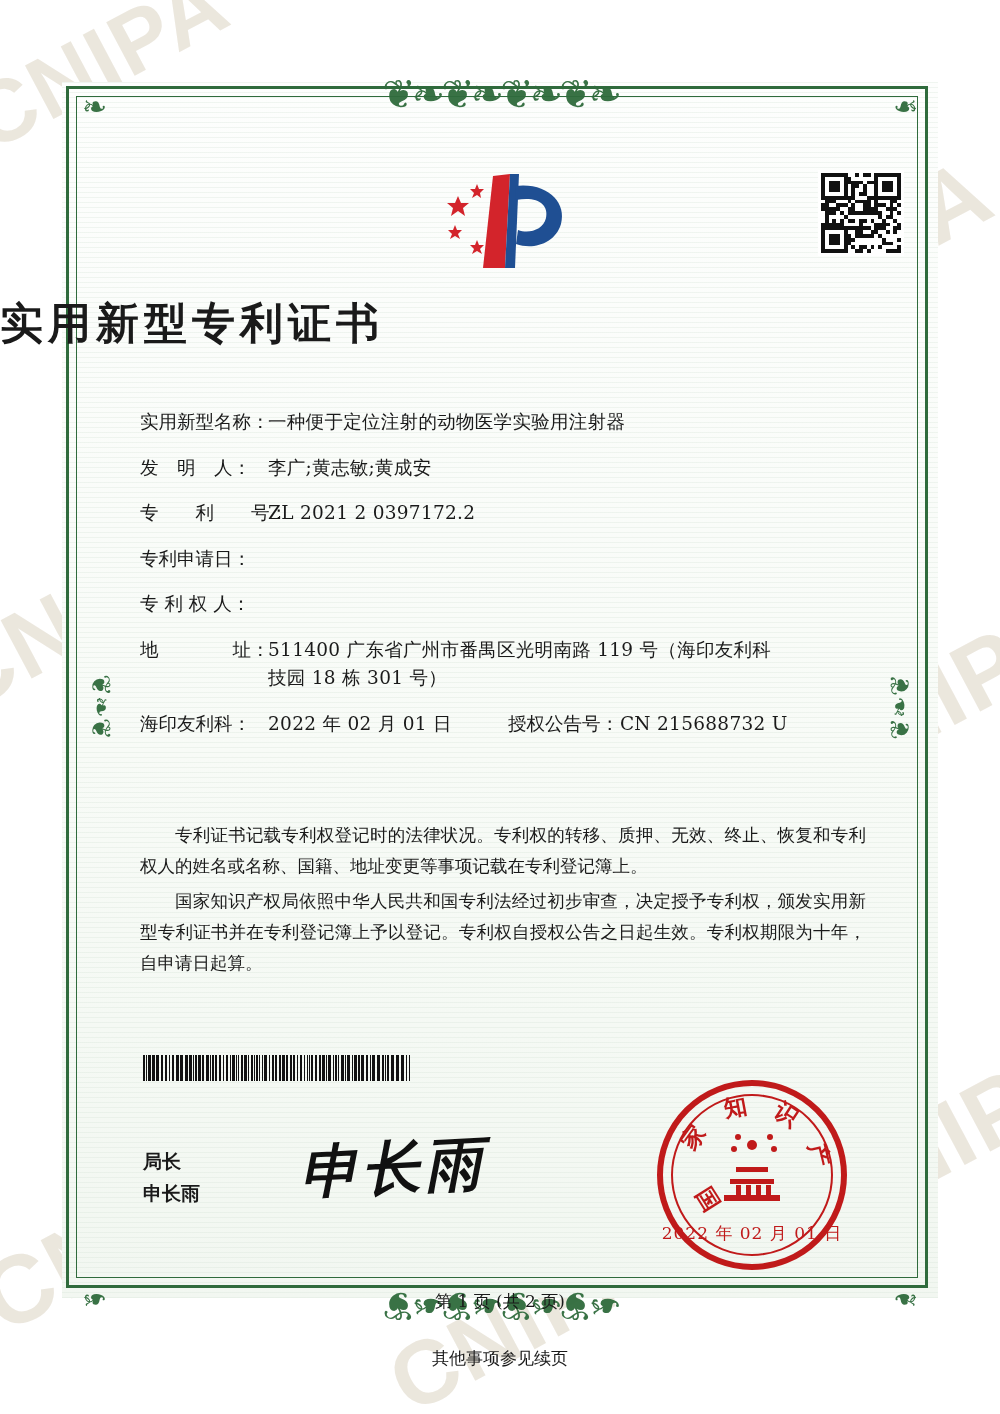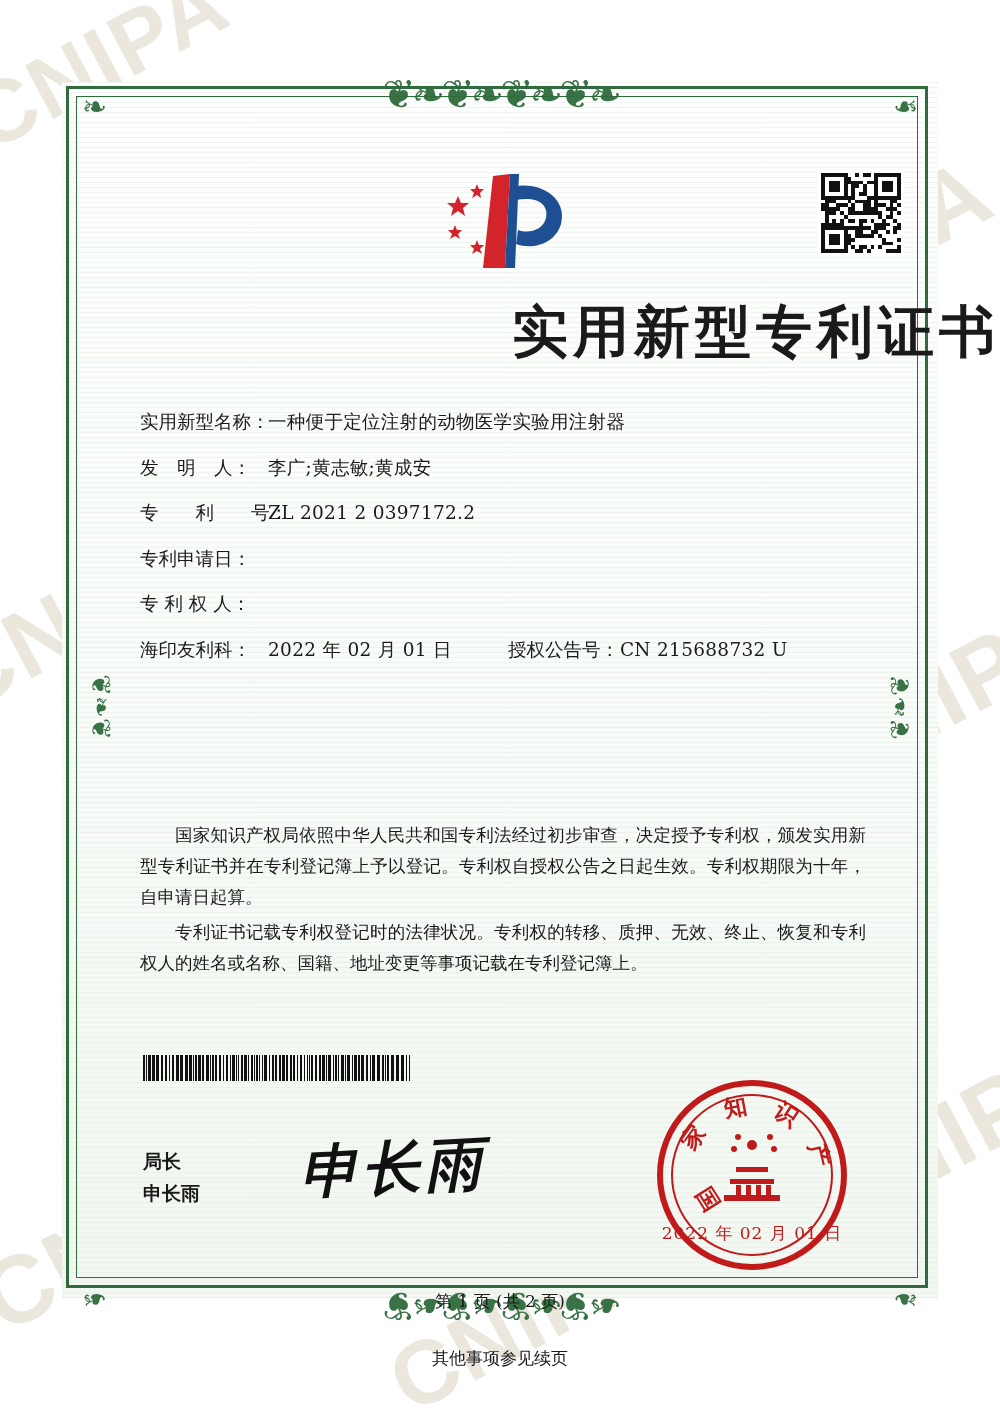--- a/index.html
+++ b/index.html
@@ -119,22 +119,22 @@
     width: 80px; height: 80px;
     display: grid;
     grid-template-columns: repeat(21, 1fr);
     grid-template-rows: repeat(21, 1fr);
   }
   .qr .qrgrid i { background: #111; display: block; }
 
   .title {
     position: absolute;
     left: 0; right: 0; top: 295px;
-    text-align: right;
-    font-size: 56px;
+    text-align: left;
+    font-size: 43px;
     font-weight: 700;
     letter-spacing: 5px;
     font-family: "DejaVu Serif", "Liberation Serif", serif;
   }
 
   
   .fields {
     position: absolute;
     left: 140px; top: 413px;
     width: 730px;
@@ -748,33 +748,40 @@
     </div>
 
     <div class="row">
       <div class="lbl">专利申请日：</div>
     </div>
 
     <div class="row">
       <div class="lbl">专 利 权 人：</div>
     </div>
 
+    <div class="row">
+      <div class="lbl">地　　　　址：</div>
+      <div class="val">
+        <span>511400 广东省广州市番禺区光明南路 119 号（海印友利科</span>
+        <span class="l2">技园 18 栋 301 号）</span>
+      </div>
+    </div>
 
     <div class="row inline2">
       <div class="lbl">海印友利科：</div>
       <div class="val">2022 年 02 月 01 日</div>
       <div class="lbl2">授权公告号：</div>
       <div class="val">CN 215688732 U</div>
     </div>
 
   </div>
 
   <div class="paras">
+    <p>专利证书记载专利权登记时的法律状况。专利权的转移、质押、无效、终止、恢复和专利权人的姓名或名称、国籍、地址变更等事项记载在专利登记簿上。</p>
     <p>国家知识产权局依照中华人民共和国专利法经过初步审查，决定授予专利权，颁发实用新型专利证书并在专利登记簿上予以登记。专利权自授权公告之日起生效。专利权期限为十年，自申请日起算。</p>
-    <p>专利证书记载专利权登记时的法律状况。专利权的转移、质押、无效、终止、恢复和专利权人的姓名或名称、国籍、地址变更等事项记载在专利登记簿上。</p>
   </div>
 
   <div class="barcode" id="barcode">
       <i style="width:2px"></i>
       <i style="width:1px;background:transparent"></i>
       <i style="width:1px"></i>
       <i style="width:1px;background:transparent"></i>
       <i style="width:3px"></i>
       <i style="width:1px;background:transparent"></i>
       <i style="width:3px"></i>

